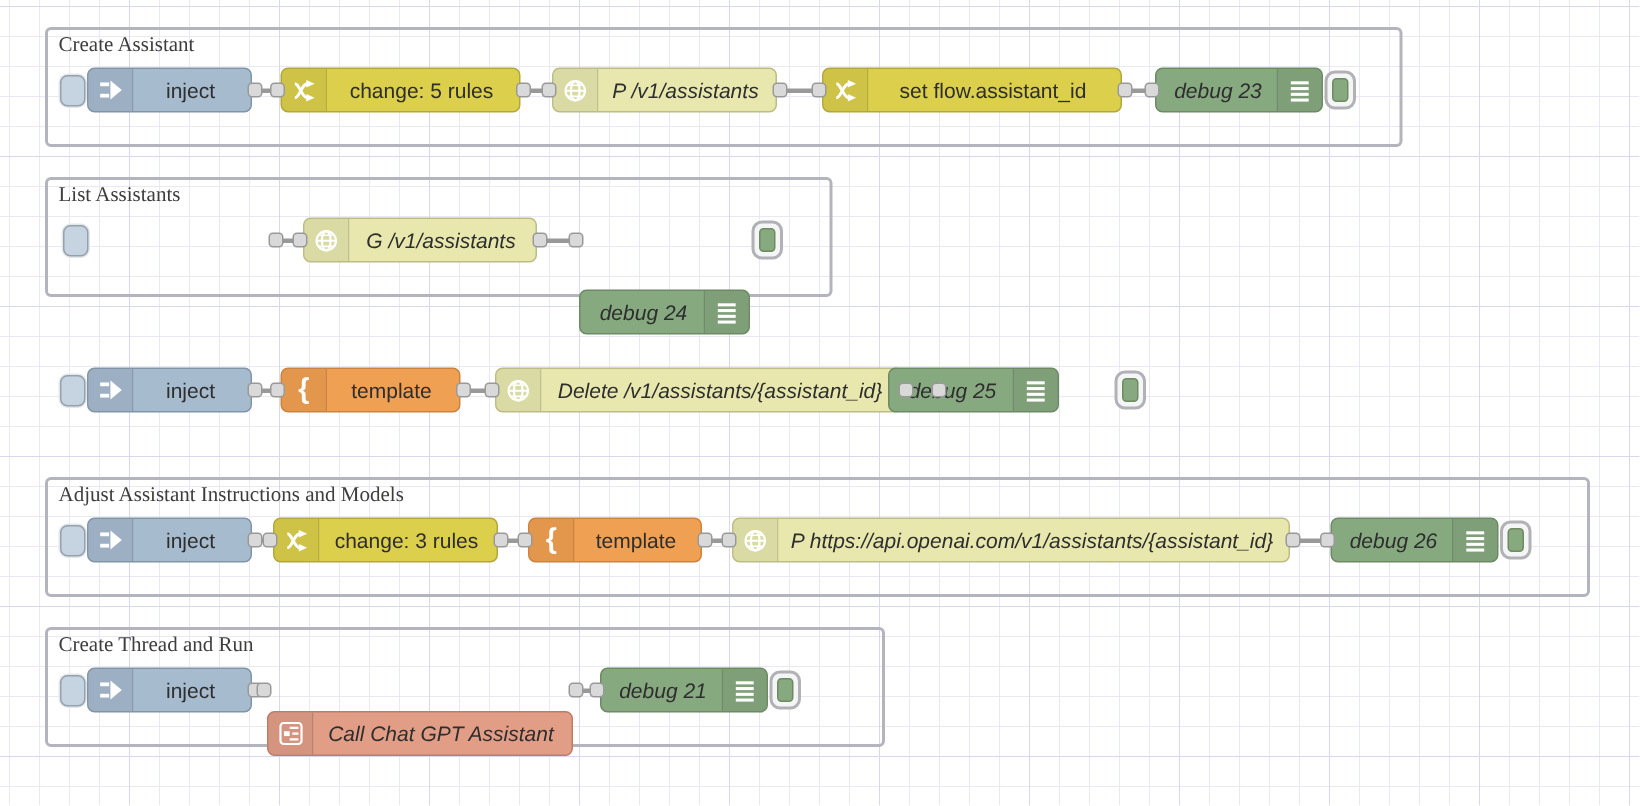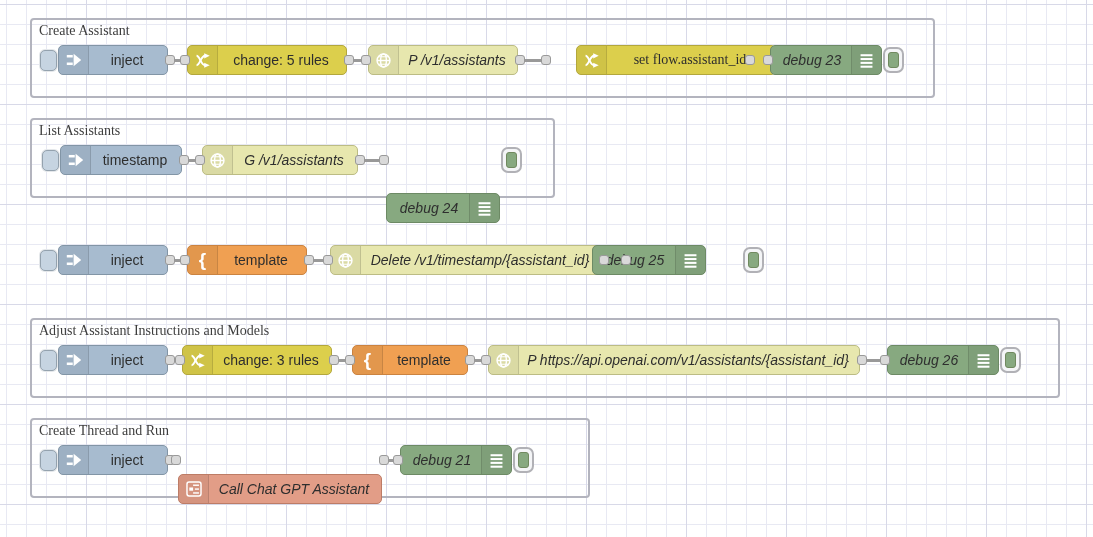--- a/index.html
+++ b/index.html
@@ -83,21 +83,21 @@
             <path d="M3.6 5.6h12.8" stroke-width="1.2"></path>
             <path d="M3.6 14.4h12.8" stroke-width="1.2"></path>
           </g>
         </svg>
       </div>
       <div class="node-label after-icon italic">P /v1/assistants</div>
     </div>
     <div class="port" style="left: 361px; top: 55px;"></div>
     <div class="port" style="left: 515px; top: 55px;"></div>
     <div class="wire" style="left: 746px; top: 58.5px; width: 26px;"></div>
-    <div class="node" style="left: 576px; top: 45px; width: 200px; background: rgb(220, 207, 76); border-color: rgb(179, 167, 60); font-family: Liberation Serif, serif;">
+    <div class="node" style="left: 548px; top: 45px; width: 200px; background: rgb(220, 207, 76); border-color: rgb(179, 167, 60);">
       <div class="icon-region left">
         <svg width="17" height="17" viewBox="0 0 20 20">
           <g stroke="#fff" stroke-width="2.4" fill="none">
             <path d="M3 4.5 C7 4.5, 8 15.5, 13 15.5"></path>
             <path d="M3 15.5 C7 15.5, 8 4.5, 13 4.5"></path>
           </g>
           <polygon points="12,1.5 18.5,4.5 12,7.5" fill="#fff"></polygon>
           <polygon points="12,12.5 18.5,15.5 12,18.5" fill="#fff"></polygon>
         </svg>
       </div>
@@ -119,30 +119,20 @@
       <div class="node-label before-icon italic">debug 23</div>
     </div>
     <div class="port" style="left: 763px; top: 55px;"></div>
     <div class="debug-button" style="left: 883px; top: 47px;">
       <div class="debug-button-inner"></div>
     </div>
     <div class="group" style="left: 30px; top: 118px; width: 525px; height: 80px;">
       <div class="group-title">List Assistants</div>
     </div>
     <div class="wire" style="left: 180px; top: 158.5px; width: 24px;"></div>
-    <div class="node" style="left: 60px; top: 145px; width: 122px; background: rgb(167, 187, 207); border-color: rgb(130, 149, 166);">
-      <div class="icon-region left">
-        <svg width="18" height="18" viewBox="0 0 20 20">
-          <rect x="2" y="4.4" width="6.6" height="2.8" fill="#fff"></rect>
-          <rect x="2" y="12.8" width="6.6" height="2.8" fill="#fff"></rect>
-          <polygon points="9.6,3 18,10 9.6,17" fill="#fff"></polygon>
-        </svg>
-      </div>
-      <div class="node-label after-icon">timestamp</div>
-    </div>
     <div class="port" style="left: 179px; top: 155px;"></div>
     <div class="inject-button" style="left: 42px; top: 149.5px;"></div>
     <div class="wire" style="left: 356px; top: 158.5px; width: 32px;"></div>
     <div class="node" style="left: 202px; top: 145px; width: 156px; background: rgb(231, 231, 174); border-color: rgb(188, 188, 132);">
       <div class="icon-region left">
         <svg width="17" height="17" viewBox="0 0 20 20">
           <g stroke="#fff" stroke-width="1.7" fill="none">
             <circle cx="10" cy="10" r="7.6"></circle>
             <ellipse cx="10" cy="10" rx="3.4" ry="7.6"></ellipse>
             <path d="M2.4 10h15.2"></path>
@@ -200,21 +190,21 @@
         <svg width="17" height="17" viewBox="0 0 20 20">
           <g stroke="#fff" stroke-width="1.7" fill="none">
             <circle cx="10" cy="10" r="7.6"></circle>
             <ellipse cx="10" cy="10" rx="3.4" ry="7.6"></ellipse>
             <path d="M2.4 10h15.2"></path>
             <path d="M3.6 5.6h12.8" stroke-width="1.2"></path>
             <path d="M3.6 14.4h12.8" stroke-width="1.2"></path>
           </g>
         </svg>
       </div>
-      <div class="node-label after-icon italic">Delete /v1/timestamp/{assistant_id}</div>
+      <div class="node-label after-icon italic">Delete /v1/assistants/{assistant_id}</div>
     </div>
     <div class="port" style="left: 323px; top: 255px;"></div>
     <div class="port" style="left: 599px; top: 255px;"></div>
     <div class="node" style="left: 592px; top: 245px; width: 114px; background: rgb(135, 169, 128); border-color: rgb(109, 138, 101);">
       <div class="icon-region right">
         <svg width="17" height="17" viewBox="0 0 20 20">
           <g fill="#fff">
             <rect x="3" y="2.6" width="14" height="2.4"></rect>
             <rect x="3" y="7.1" width="14" height="2.4"></rect>
             <rect x="3" y="11.6" width="14" height="2.4"></rect>

